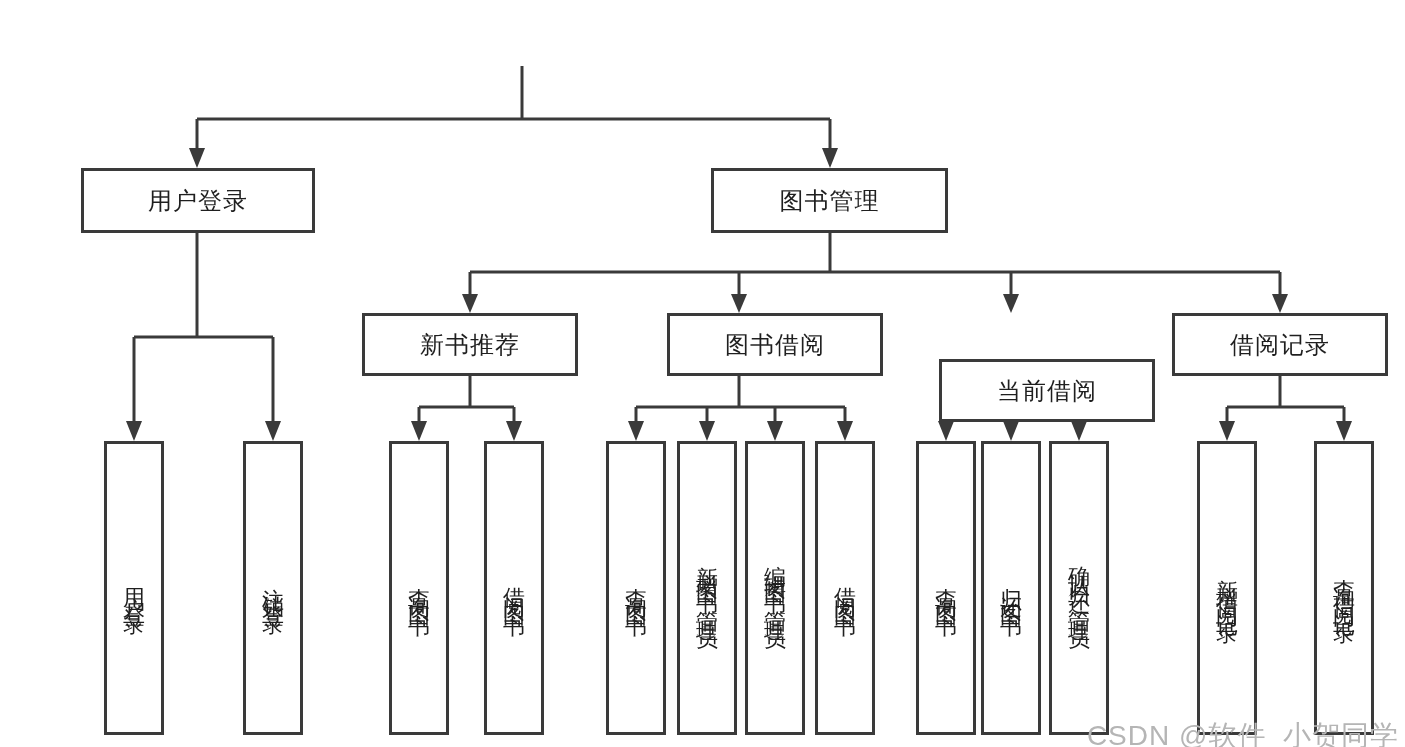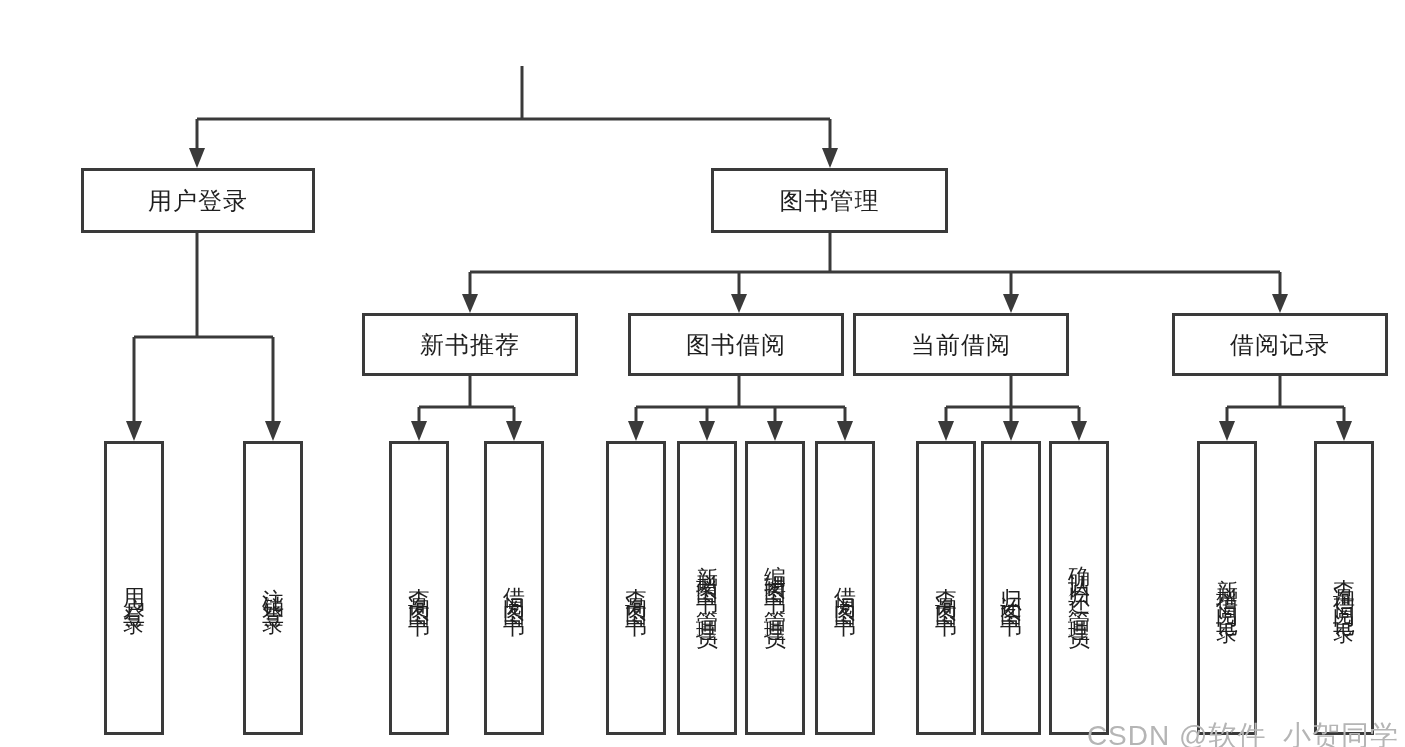--- a/index.html
+++ b/index.html
@@ -39,22 +39,22 @@
     line-height:1;
   }
   
   .n-root{left:22px;top:11px;width:1000px;height:55px;}
   
   .n-user-login{left:81px;top:168px;width:234px;height:65px;}
   .n-book-mgmt{left:711px;top:168px;width:237px;height:65px;}
   
   .lvl3{top:313px;height:63px;width:216px;}
   .n-new-books{left:362px;}
-  .n-book-borrow{left:628px;}
-  .n-current-borrow{left:853px;}
+  .n-book-borrow{left:667px;}
+  .n-current-borrow{left:939px;margin-top:46px;}
   .n-borrow-records{left:1172px;}
   
   .leaf{top:441px;height:294px;width:60px;}
   .leaf-1{left:104px;}  .leaf-2{left:243px;}
   .leaf-3{left:389px;}  .leaf-4{left:484px;}
   .leaf-5{left:606px;}  .leaf-6{left:677px;}
   .leaf-7{left:745px;}  .leaf-8{left:815px;}
   .leaf-9{left:916px;}  .leaf-10{left:981px;}
   .leaf-11{left:1049px;}
   .leaf-12{left:1197px;} .leaf-13{left:1314px;}

